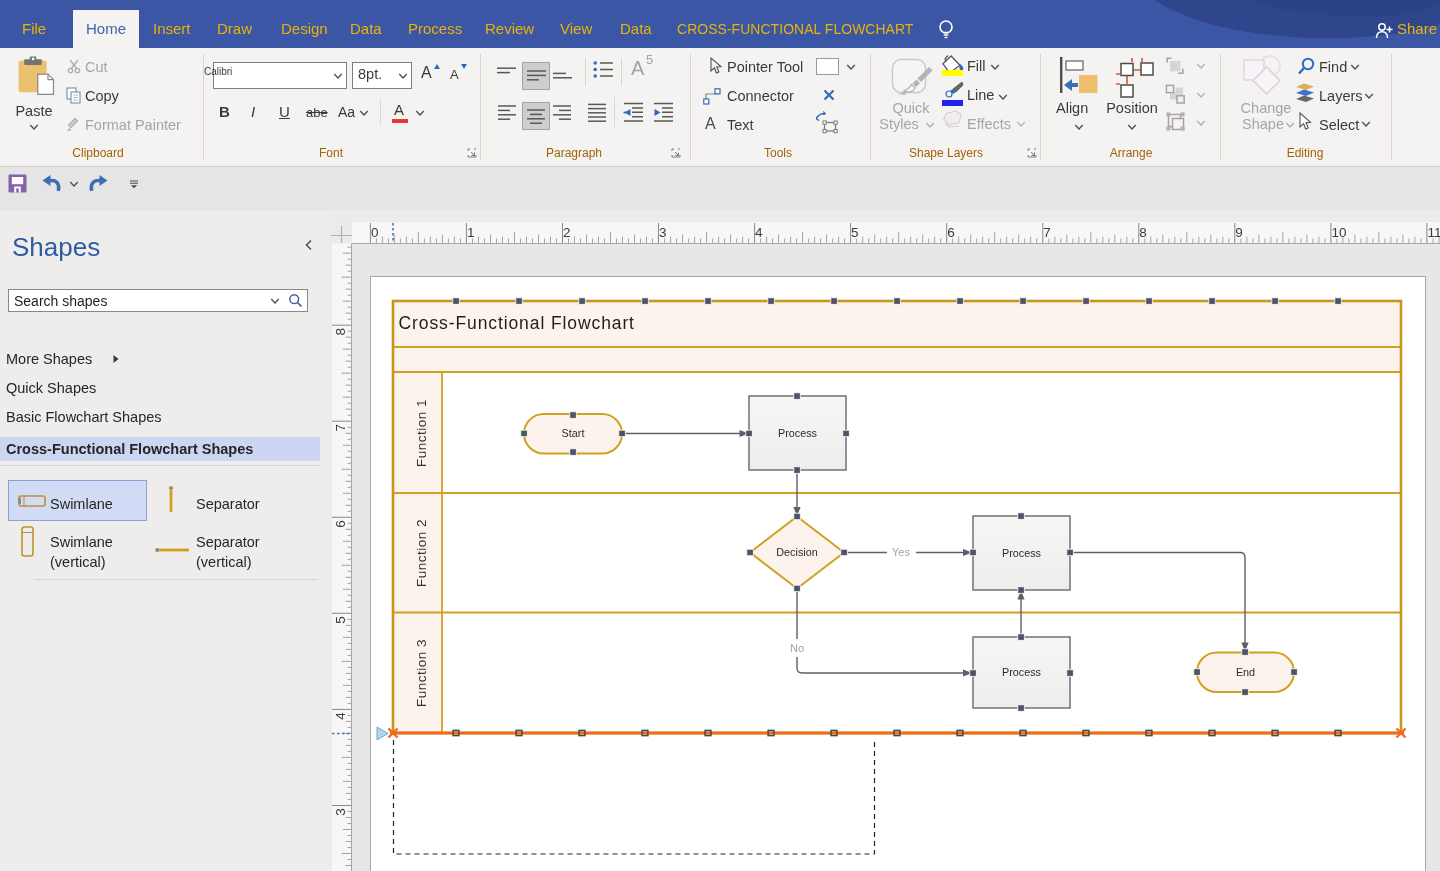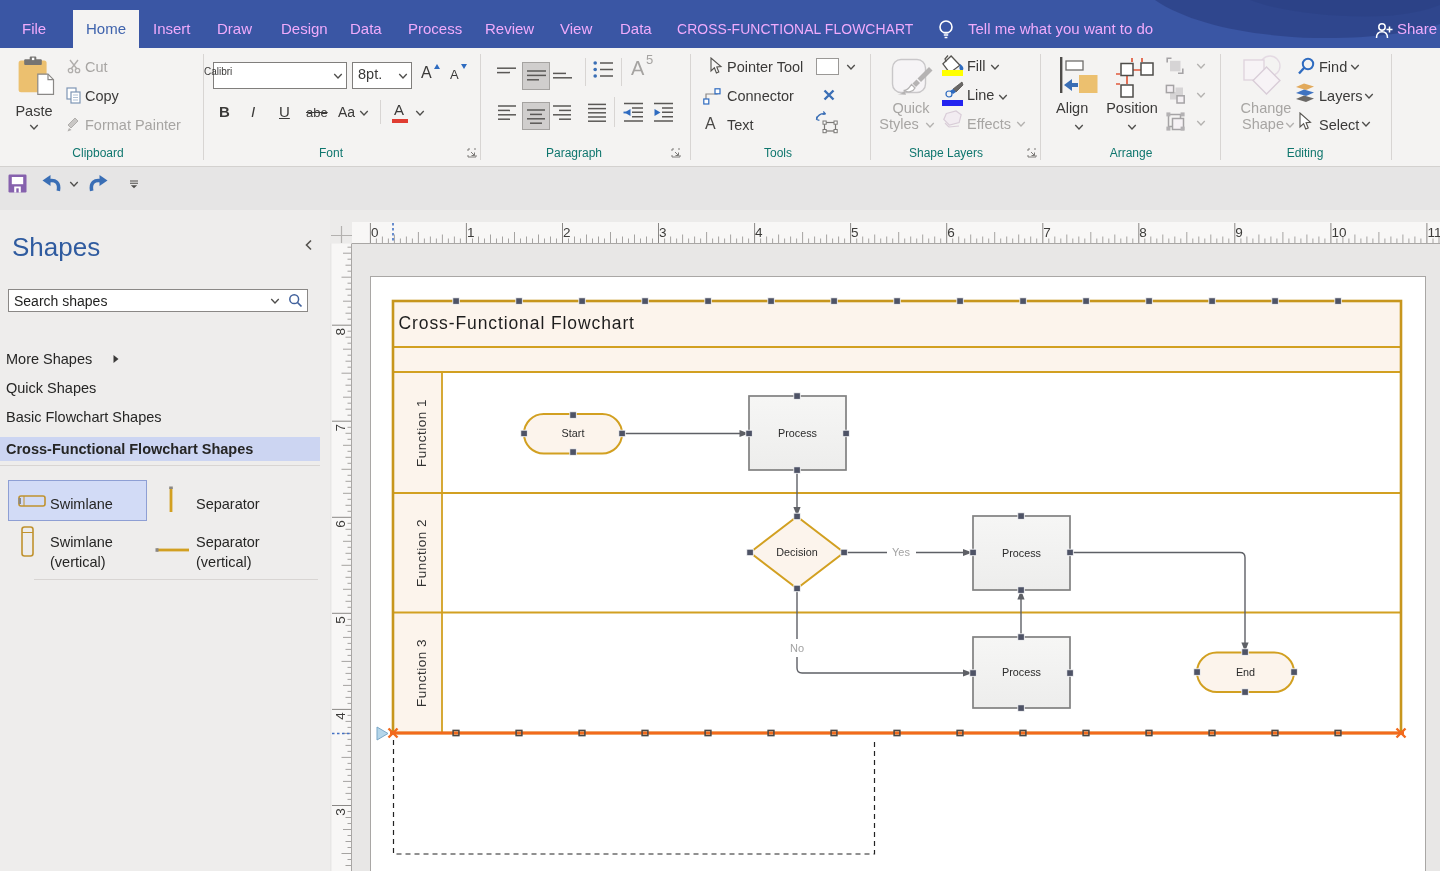--- a/index.html
+++ b/index.html
@@ -1,28 +1,28 @@
 <!DOCTYPE html>
 <html><head><meta charset="utf-8">
 <style>
 * { margin:0; padding:0; box-sizing:border-box; }
 html,body { width:1440px; height:871px; overflow:hidden;
   font-family:"Liberation Sans", sans-serif; }
 .abs { position:absolute; }
 #titlebar { position:absolute; left:0; top:0; width:1440px; height:48px;
   background:#3a56a4; overflow:hidden; }
-.tab { position:absolute; top:0; height:36px; line-height:58px; color:#f0abfc;
+.tab { position:absolute; top:0; height:36px; line-height:58px; color:#eab308;
   font-size:15px; }
 #hometab { position:absolute; left:73px; top:10px; width:66px; height:38px;
   background:#f4f3f2; color:#3f63ad; font-size:15px; text-align:center;
   line-height:38px; }
 #ribbon { position:absolute; left:0; top:48px; width:1440px; height:119px;
   background:#f4f3f2; border-bottom:1px solid #d3d1cf; }
 .gsep { position:absolute; top:6px; width:1px; height:106px; background:#d8d5d3; }
-.glabel { position:absolute; top:98px; font-size:12px; color:#0f766e;
+.glabel { position:absolute; top:98px; font-size:12px; color:#a16207;
   width:140px; text-align:center; }
 .rtxt { position:absolute; font-size:14.5px; color:#3b3a39; white-space:nowrap; }
 .rgray { color:#a7a5a3; }
 
 #qat { position:absolute; left:0; top:167px; width:1440px; height:43px;
   background:#e6e5e5; }
 #main { position:absolute; left:0; top:210px; width:1440px; height:661px;
   background:#e8e7e6; }
 #panel { position:absolute; left:0; top:0; width:330px; height:661px;
   background:#eeedec; }
@@ -44,21 +44,20 @@
 <span class="tab" style="left:408px">Process</span>
 <span class="tab" style="left:485px">Review</span>
 <span class="tab" style="left:560px">View</span>
 <span class="tab" style="left:620px">Data</span>
 <div id="hometab">Home</div>
 <span class="tab" style="left:677px;font-size:13.9px;letter-spacing:0.1px">CROSS-FUNCTIONAL FLOWCHART</span>
 <svg class="abs" style="left:936px;top:19px" width="20" height="22" viewBox="0 0 20 22">
       <circle cx="10" cy="8" r="6" fill="none" stroke="#fff" stroke-width="1.6"></circle>
       <path d="M7.5,13.5 h5 M7.8,16 h4.4 M8.6,18.5 h2.8" stroke="#fff" stroke-width="1.4"></path>
     </svg>
-<span class="tab" style="left:968px">Tell me what you want to do</span>
 <svg class="abs" style="left:1374px;top:22px" width="20" height="18" viewBox="0 0 20 18">
       <circle cx="8" cy="5" r="3.2" fill="none" stroke="#fff" stroke-width="1.5"></circle>
       <path d="M2.5,16 c0,-4.2 2.4,-6.3 5.5,-6.3 c3.1,0 5.5,2.1 5.5,6.3" fill="none" stroke="#fff" stroke-width="1.5"></path>
       <path d="M15.5,4.5 v6 M12.5,7.5 h6" stroke="#fff" stroke-width="1.5"></path>
     </svg>
 <span class="tab" style="left:1397px">Share</span>
 </div>
 <div id="ribbon">
 <div class="gsep" style="left:203px"></div>
 <div class="gsep" style="left:480px"></div>

